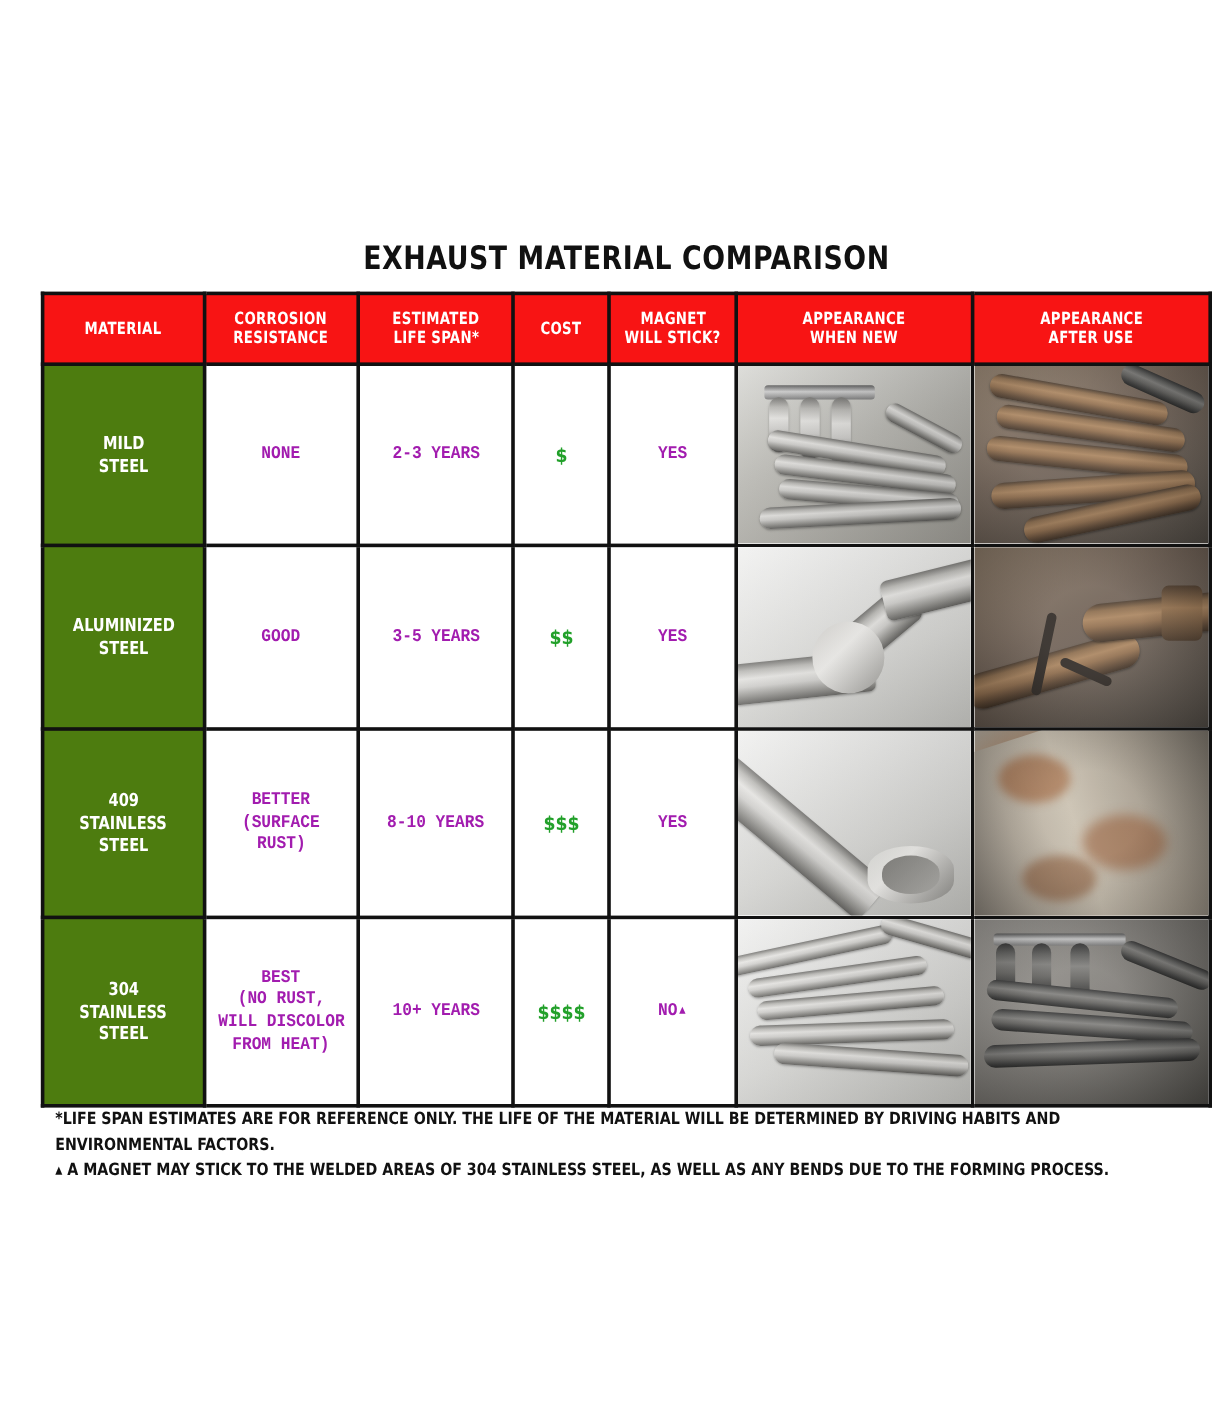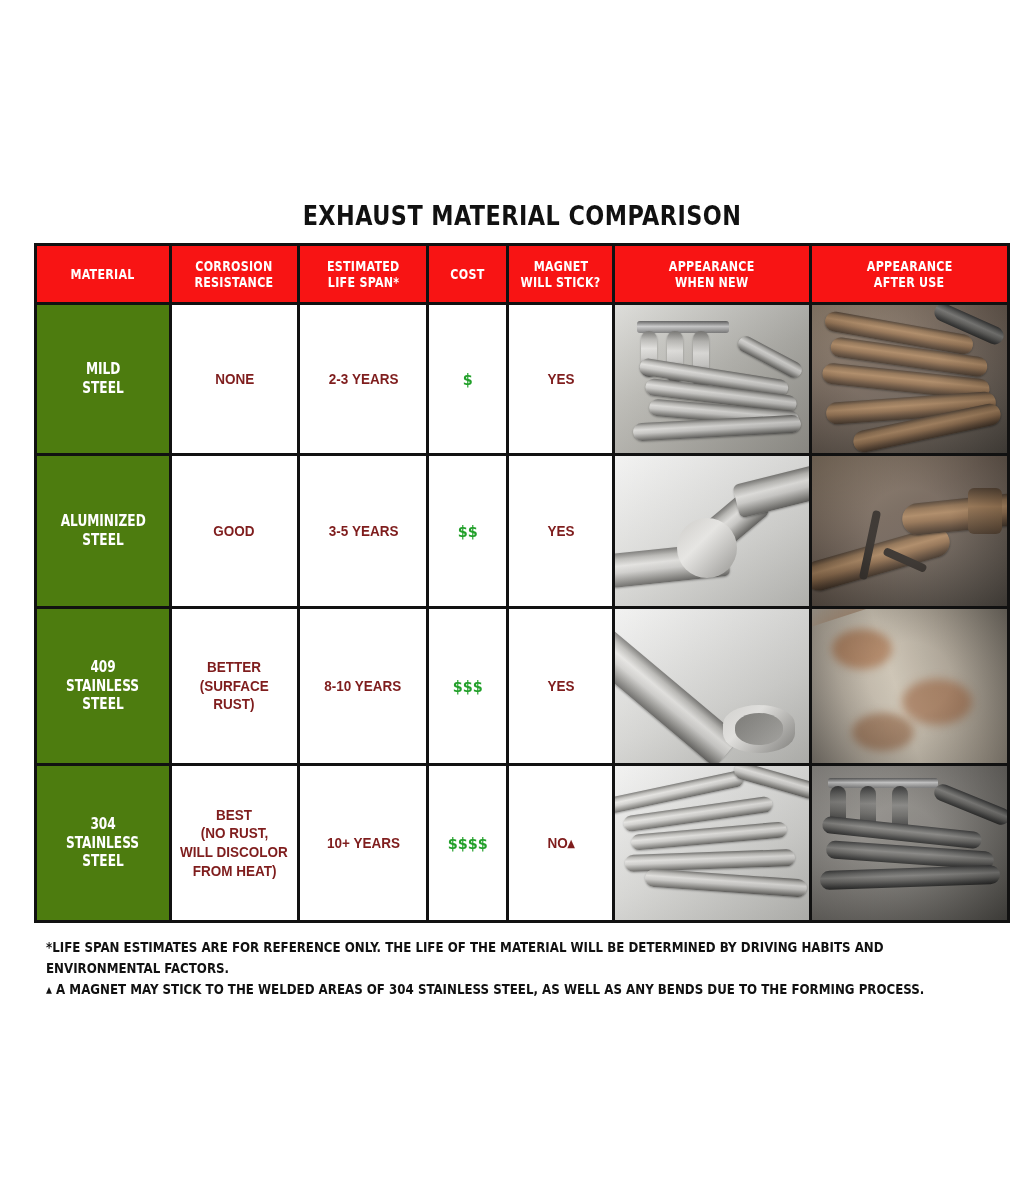--- a/index.html
+++ b/index.html
@@ -74,22 +74,22 @@
     font-family: "DejaVu Sans Condensed", "Liberation Sans Narrow", "Liberation Sans", sans-serif;
   }
   td.material span {
     display: inline-block;
     transform: scaleX(0.9);
   }
   td.txt {
     font-weight: bold;
     font-size: 15px;
     line-height: 1.25;
-    color: #7f1d1d;
-    font-family: Liberation Sans, sans-serif;
+    color: #a21caf;
+    font-family: Liberation Mono, monospace;
     background: #fff;
   }
   td.txt span {
     display: inline-block;
     transform: scaleX(0.9);
   }
   td.cost {
     color: #22a02a;
     font-weight: bold;
     font-size: 16px;
@@ -117,21 +117,21 @@
   col.c-new { width: 194px; }
   col.c-used { width: 196px; }
 
   
   tr.r1 td { height: 148px; }
   tr.r2 td { height: 150px; }
   tr.r3 td { height: 154px; }
   tr.r4 td { height: 154px; }
 
   .footnotes {
-    margin-top: 14px;
+    margin-top: 0;
     font-family: "DejaVu Sans Condensed", "Liberation Sans Narrow", "Liberation Sans", sans-serif;
     font-weight: bold;
     font-size: 14px;
     line-height: 1.5;
     color: #111;
     padding-left: 12px;
   }
   .footnotes div { transform: scaleX(0.94); transform-origin: left center; }
 
   

